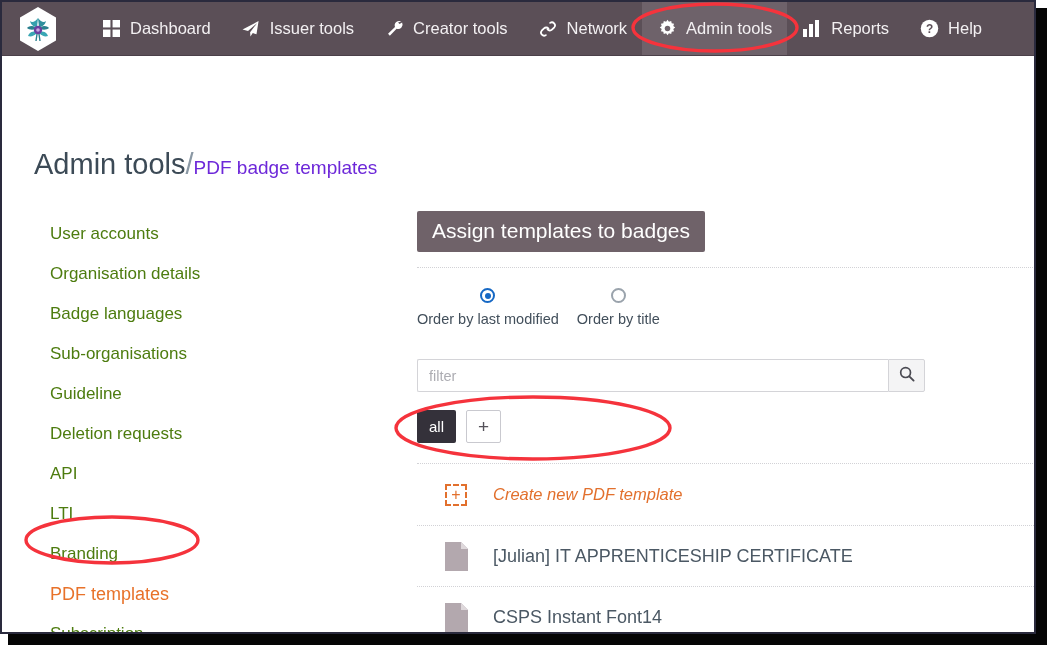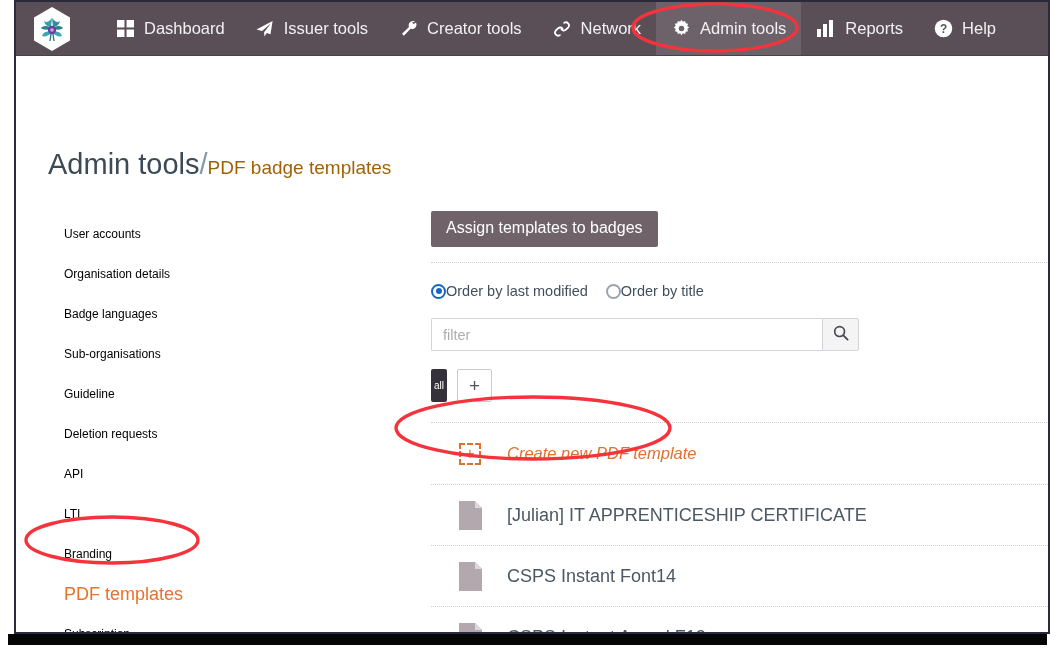--- a/index.html
+++ b/index.html
@@ -9,21 +9,21 @@
   body {
     width: 1061px; height: 653px;
     font-family: "Liberation Sans", sans-serif;
     overflow: hidden;
     position: relative;
   }
 
   
   #app-window {
     position: absolute;
-    left: 14px; top: 0;
+    left: 0; top: 0;
     width: 1036px;
     height: 634px;
     border: 2px solid #2a2a3d;
     box-sizing: border-box;
     background: #ffffff;
     overflow: hidden;
   }
   #window-shadow-right {
     position: absolute;
     left: 1036px; top: 8px;
@@ -99,54 +99,54 @@
     color: #3c4a56;
     font-weight: 400;
     white-space: nowrap;
   }
   #page-title .crumb-sep {
     color: #8a98a4;
     font-weight: 300;
   }
   #page-title .crumb-sub {
     font-size: 19px;
-    color: #a16207;
+    color: #6d28d9;
   }
 
   
   #sidebar {
     position: absolute;
     left: 0; top: 158px;
     width: 380px;
   }
   .side-item {
     height: 40px;
     display: flex;
     align-items: center;
     padding-left: 48px;
-    font-size: 12px;
-    color: #000000;
+    font-size: 17px;
+    color: #4d7c0f;
     cursor: pointer;
   }
   .side-item.current {
     color: #e8722a;
     font-size: 18px;
   }
 
   
   #main {
     position: absolute;
     left: 415px; top: 155px;
     width: 621px;
   }
   #assign-button {
     display: inline-block;
     background: #6f6269;
     color: #ffffff;
-    font-size: 16px;
+    font-size: 21px;
     padding: 9px 15px 11px 15px;
     border: none;
     border-radius: 2px;
     cursor: pointer;
     font-family: inherit;
     line-height: 1;
   }
   .dotted-rule {
     height: 0;
     border-top: 1px dotted #d2d2d6;
@@ -156,24 +156,26 @@
 
   #order-row {
     display: flex;
     align-items: center;
     gap: 18px;
     margin-top: 20px;
   }
   .radio-opt {
     display: flex;
     align-items: center;
+    gap: 8px;
     font-size: 14.5px;
     color: #424f5b;
     cursor: pointer;
     white-space: nowrap;
+    flex-direction: column;
   }
   .radio-dot {
     width: 15px; height: 15px;
     border-radius: 50%;
     box-sizing: border-box;
     border: 2px solid #9aa3ac;
     background: #ffffff;
     position: relative;
     flex: 0 0 auto;
   }
@@ -185,22 +187,22 @@
     content: "";
     position: absolute;
     left: 2.5px; top: 2.5px;
     width: 6px; height: 6px;
     border-radius: 50%;
     background: #1668c4;
   }
 
   #filter-row {
     display: flex;
-    margin-top: 19px;
-    width: 428px;
+    margin-top: 32px;
+    width: 508px;
   }
   #filter-input {
     flex: 1 1 auto;
     height: 33px;
     border: 1px solid #d4d4d8;
     border-right: none;
     border-radius: 2px 0 0 2px;
     padding: 0 11px;
     font-size: 14.5px;
     color: #444;
@@ -225,22 +227,22 @@
 
   #tag-row {
     display: flex;
     align-items: center;
     gap: 10px;
     margin-top: 18px;
   }
   #tag-all {
     background: #34313a;
     color: #ffffff;
-    font-size: 10px;
-    width: 16px; height: 33px;
+    font-size: 15px;
+    width: 39px; height: 33px;
     border: none;
     border-radius: 2px;
     cursor: pointer;
     font-family: inherit;
     line-height: 1;
     display: flex; align-items: center; justify-content: center;
   }
   #tag-add {
     background: #ffffff;
     color: #55525a;

